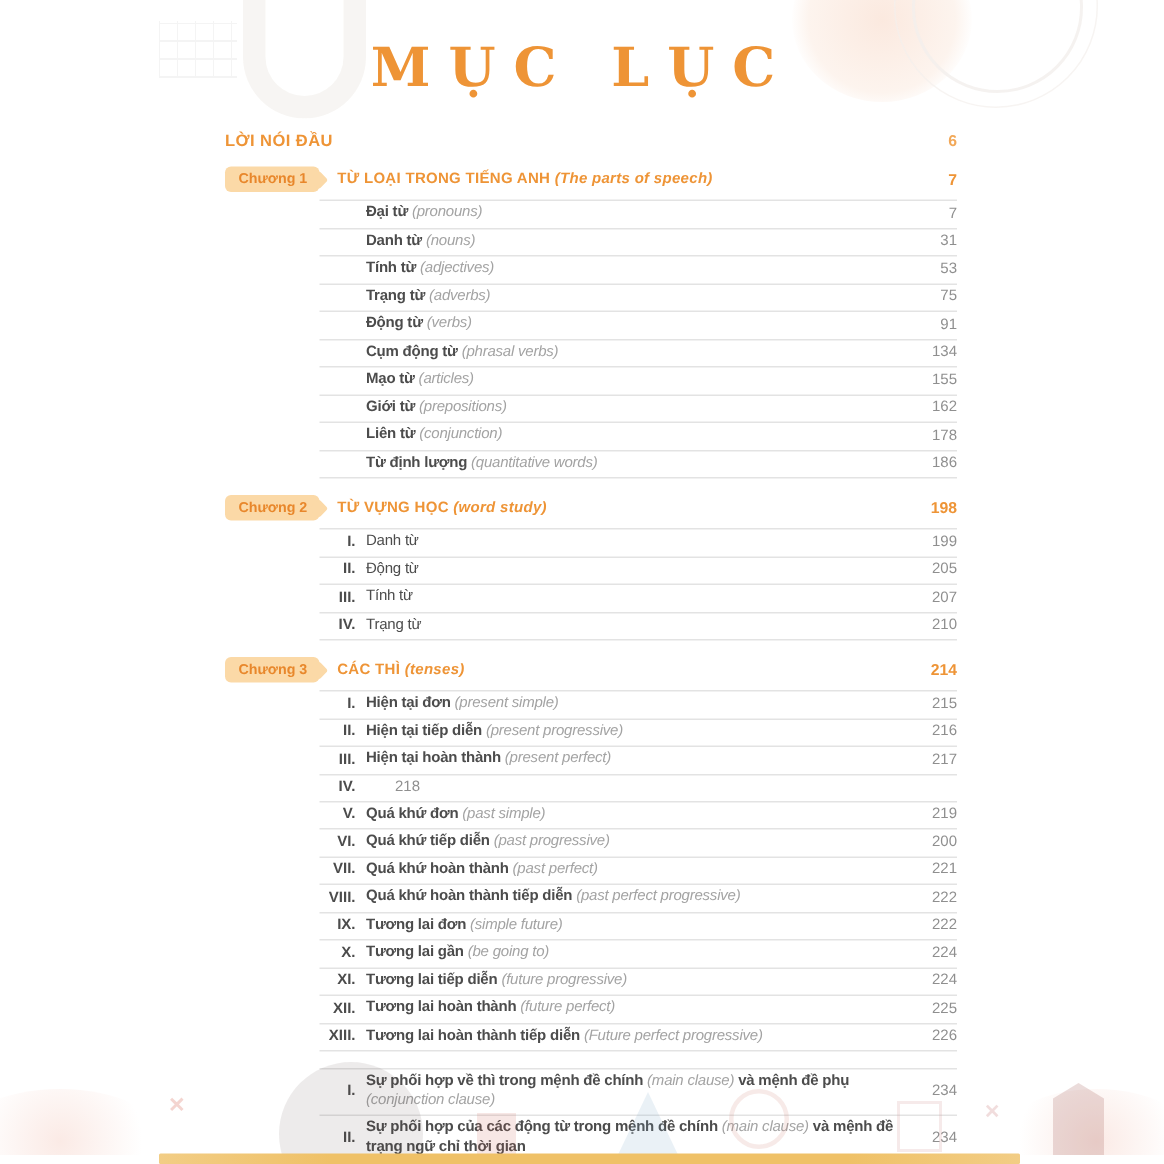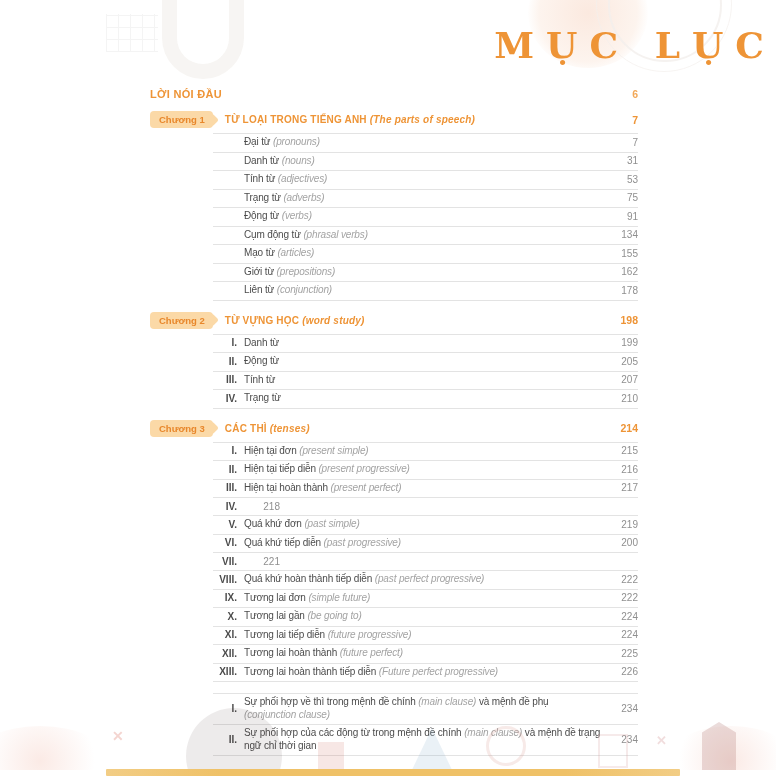--- a/index.html
+++ b/index.html
@@ -38,21 +38,21 @@
     clip-path:polygon(0 100%,0 20%,50% 0,100% 20%,100% 100%);}
   .bd-blush-l{left:-30px;bottom:-26px;width:140px;height:70px;border-radius:50%;
     background:radial-gradient(circle,#f8dcd4 0%,rgba(255,255,255,0) 70%);opacity:.6;}
   .bd-blush-r{right:-20px;bottom:-26px;width:130px;height:70px;border-radius:50%;
     background:radial-gradient(circle,#f8dcd4 0%,rgba(255,255,255,0) 70%);opacity:.6;}
   .bottom-band{position:absolute;left:106px;right:96px;bottom:0;height:7px;
     background:linear-gradient(90deg,#f2cd85 0%,var(--band_color) 20%,var(--band_color) 80%,#f2cd85 100%);
     border-radius:1px;}
 
   
-  .title{margin:0;position:absolute;top:24px;left:0;width:776px;text-align:right;
+  .title{margin:0;position:absolute;top:24px;left:0;width:776px;text-align:center;
     font-family:"DejaVu Serif",serif;font-weight:bold;font-size:36px;
     letter-spacing:12px;color:var(--accent_orange);
     text-shadow:0 0 1px rgba(255,255,255,.55);}
 
   
   .toc{position:absolute;left:150px;right:138px;top:88px;}
   .preface-row{display:flex;align-items:baseline;margin-bottom:6px;}
   .preface-label{flex:1;font-size:11px;font-weight:bold;color:var(--accent_orange);
     letter-spacing:.3px;}
   .preface-page{font-size:10.5px;font-weight:bold;color:var(--accent_light);min-width:26px;
@@ -70,21 +70,21 @@
   .sec-title-en{font-weight:bold;font-style:italic;}
   .sec-page{font-size:10.5px;font-weight:bold;color:var(--accent_orange);min-width:26px;
     text-align:right;}
 
   .rows{margin-left:63px;border-top:1px solid var(--rule_color);}
   .row{display:flex;align-items:center;border-bottom:1px solid var(--rule_color);
     padding:2px 0 3px 0;min-height:12px;}
   .num{width:24px;margin-right:7px;text-align:right;font-size:10px;font-weight:bold;
     color:var(--term_color);flex:none;}
   .txt{flex:1;font-size:10px;line-height:12.5px;letter-spacing:-0.15px;color:var(--term_color);}
-  .pt-b{font-weight:normal;color:var(--term_color);}
+  .pt-b{font-weight:bold;color:var(--term_color);}
   .pt-r{font-weight:normal;color:var(--term_color);}
   .pt-i{font-style:italic;color:var(--en_color);}
   .pg{min-width:28px;margin-left:8px;text-align:right;font-size:10px;
     color:var(--page_num_color);flex:none;}
 </style>
 </head>
 <body>
 
 <div class="page">
 
@@ -156,20 +156,25 @@
     <span class="txt"><span class="pt-b">Giới từ </span><span class="pt-i">(prepositions)</span></span>
     <span class="pg">162</span>
   </div>
 
   <div class="row">
     <span class="num"></span>
     <span class="txt"><span class="pt-b">Liên từ </span><span class="pt-i">(conjunction)</span></span>
     <span class="pg">178</span>
   </div>
 
+  <div class="row">
+    <span class="num"></span>
+    <span class="txt"><span class="pt-b">Từ định lượng </span><span class="pt-i">(quantitative words)</span></span>
+    <span class="pg">186</span>
+  </div>
 </div>
   </section>
 
   <section class="section">
     <div class="sec-head">
       <span class="badge">Chương 2</span>
       <span class="sec-title"><span class="sec-title-vi">TỪ VỰNG HỌC</span> <span class="sec-title-en">(word study)</span></span>
       <span class="sec-page">198</span>
     </div>
     <div class="rows">
@@ -236,20 +241,21 @@
   </div>
 
   <div class="row">
     <span class="num">VI.</span>
     <span class="txt"><span class="pt-b">Quá khứ tiếp diễn </span><span class="pt-i">(past progressive)</span></span>
     <span class="pg">200</span>
   </div>
 
   <div class="row">
     <span class="num">VII.</span>
+    <span class="txt"><span class="pt-b">Quá khứ hoàn thành </span><span class="pt-i">(past perfect)</span></span>
     <span class="pg">221</span>
   </div>
 
   <div class="row">
     <span class="num">VIII.</span>
     <span class="txt"><span class="pt-b">Quá khứ hoàn thành tiếp diễn </span><span class="pt-i">(past perfect progressive)</span></span>
     <span class="pg">222</span>
   </div>
 
   <div class="row">

